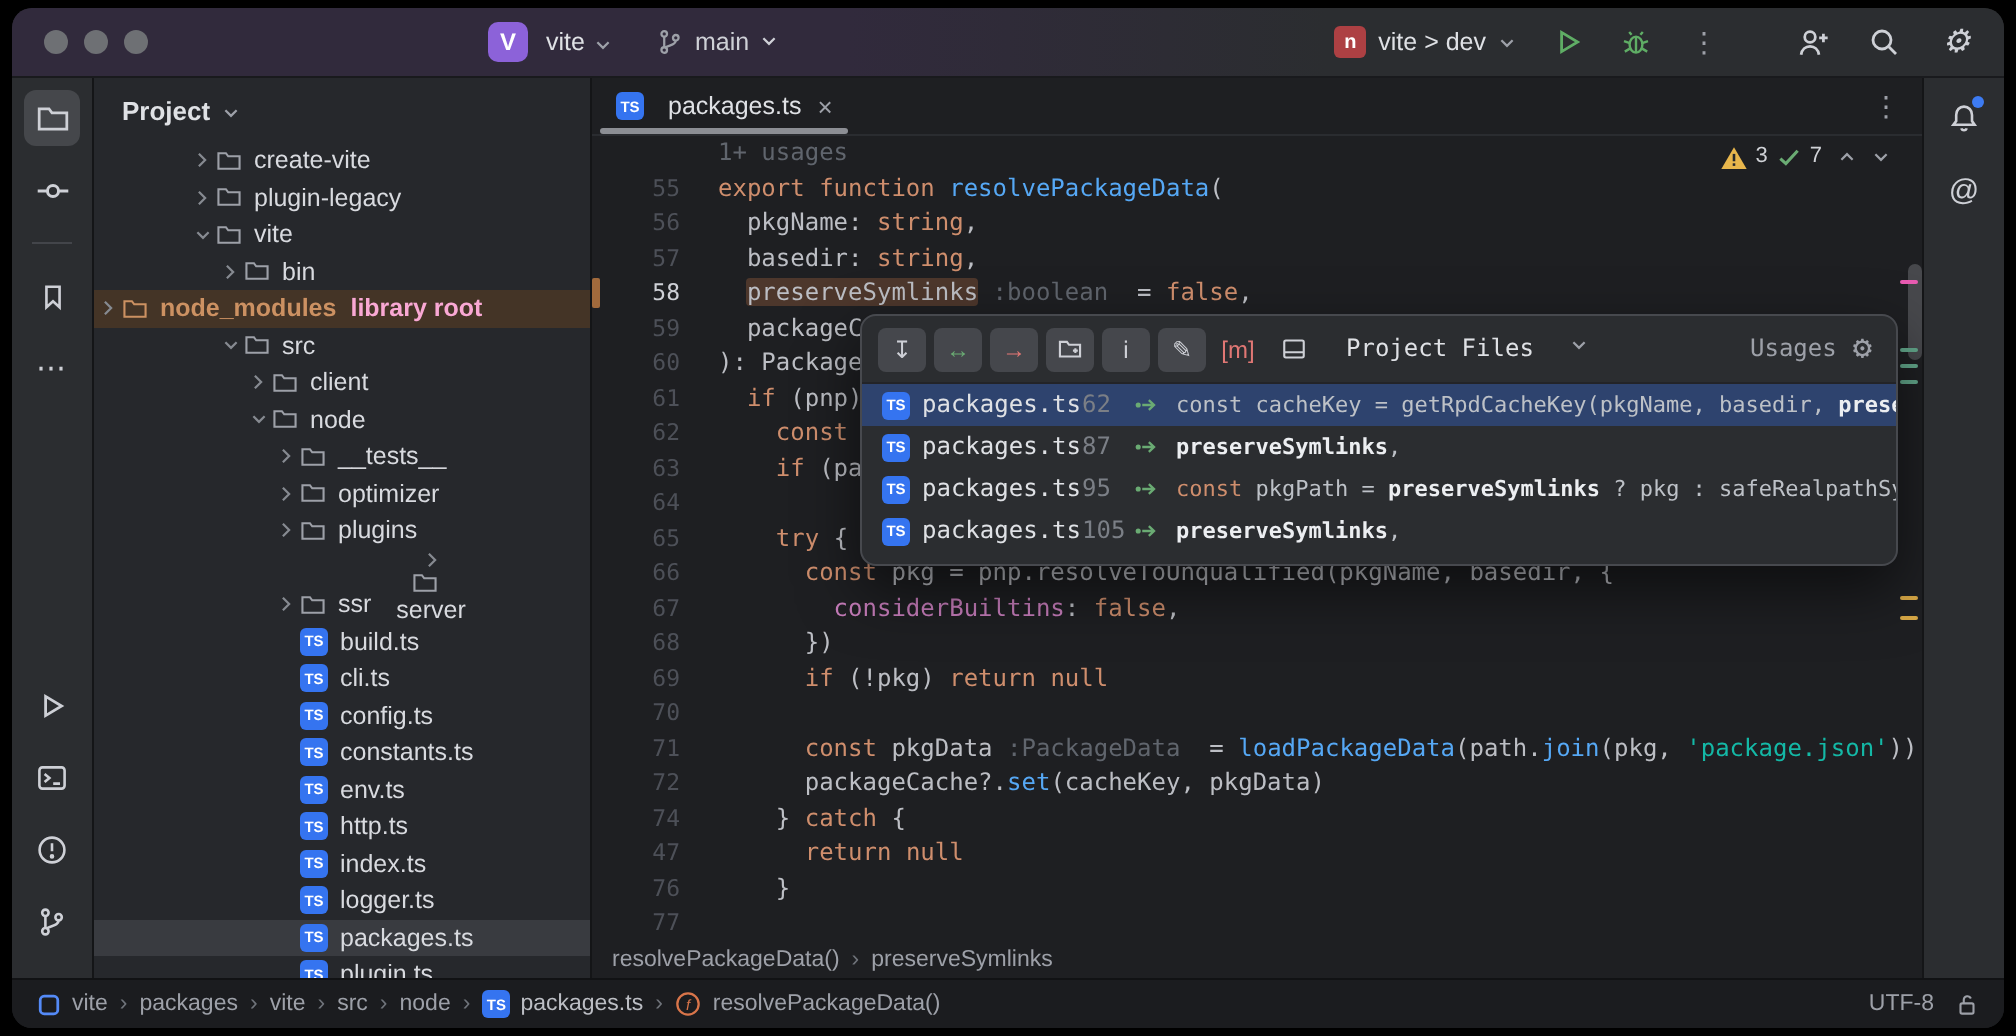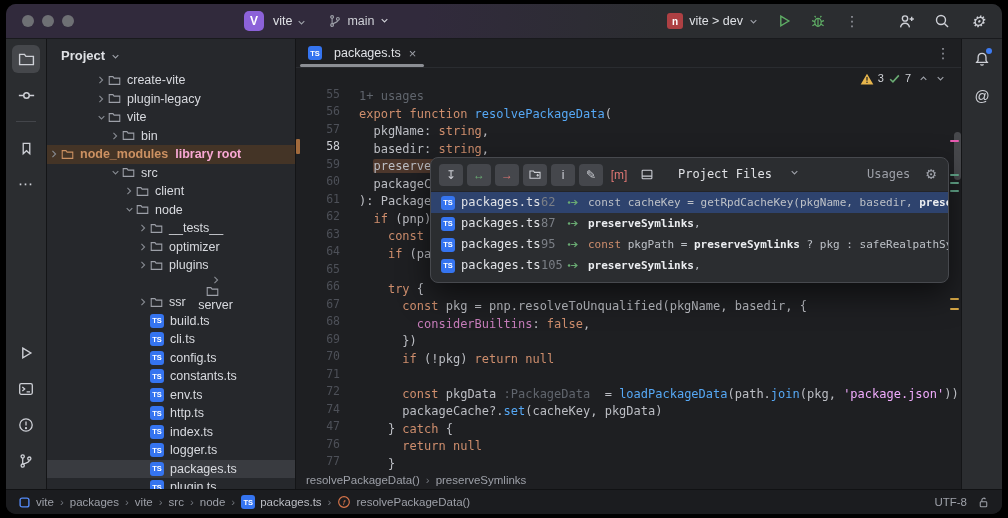--- a/index.html
+++ b/index.html
@@ -60,22 +60,22 @@
   .tab{height:100%;display:flex;align-items:center;gap:6px;padding:0 12px;color:#dfe1e5;
     font-size:12.5px;position:relative;}
   .tab .tabline{position:absolute;left:4px;right:4px;bottom:0;height:3px;border-radius:2px;background:#8c8e94;}
   .tabclose{color:#9da0a8;font-size:13px;margin-left:2px;}
   .tabkebab{margin-left:auto;margin-right:10px;color:#9da0a8;font-size:14px;letter-spacing:1px;}
   .code{flex:1;position:relative;overflow:hidden;font-family:"DejaVu Sans Mono",monospace;
     font-size:12px;line-height:17.5px;}
   .crow{display:flex;height:17.5px;white-space:pre;position:relative;}
   .gut{flex:0 0 44px;text-align:right;color:#4d5058;font-size:11.5px;}
   .crow.cur .gut{color:#ced0d6;}
-  .ct{padding-left:19px;margin-top:20px;}
-  .cp{color:#bcbec4}.ck{color:#cf8e6d}.cf{color:#56a8f5}.cs{color:#f0abfc}.co{color:#c77dbb}
+  .ct{padding-left:19px;}
+  .cp{color:#bcbec4}.ck{color:#cf8e6d}.cf{color:#56a8f5}.cs{color:#14b8a6}.co{color:#c77dbb}
   .ci{color:#60656d}
   .ch{color:#bcbec4;background:#4d372c;border-radius:2px;}
   .l58mark{position:absolute;left:0;top:1px;width:4px;height:15px;background:#a16a3c;border-radius:1px;}
   .inspect{position:absolute;top:2px;right:16px;display:flex;align-items:center;gap:4px;
     font-family:"Liberation Sans",sans-serif;font-size:11px;color:#d0d2d7;z-index:3;}
   .inspect .chevs{color:#9da0a8;display:flex;margin-left:4px;}
   .smark{position:absolute;right:2px;width:9px;height:2px;border-radius:1px;z-index:2;}
   .sthumb{position:absolute;right:0;top:64px;width:7px;height:48px;border-radius:4px;background:#55575b;
     opacity:.75;z-index:2;}
   .ebc{height:18px;flex:none;display:flex;align-items:center;padding-left:10px;font-size:11.5px;
@@ -86,23 +86,23 @@
     border-radius:8px;box-shadow:0 12px 30px rgba(0,0,0,.55);z-index:5;overflow:hidden;}
   .phdr{height:30px;background:#3b3d42;display:flex;align-items:center;padding:0 10px;font-size:12px;}
   .phdr .ptitle{color:#e8eaed;font-weight:700;}
   .phdr .psuffix{color:#9da0a8;margin-left:6px;}
   .phdr .pcount{margin-left:auto;color:#9da0a8;}
   .phdr .ppin{margin-left:10px;color:#b6b9bf;display:flex;}
   .ptools{height:33px;display:flex;align-items:center;gap:4px;padding:0 8px;border-bottom:1px solid #232428;}
   .tbtn{min-width:24px;height:22px;border-radius:4px;display:flex;align-items:center;justify-content:center;
     font-size:12px;color:#ced0d6;padding:0 2px;}
   .tbtn.on{background:#45474c;}
-  .pscope{display:flex;gap:18px;margin-left:15px;color:#dfe1e5;font-size:12px;}
+  .pscope{display:flex;gap:18px;margin-left:10px;color:#dfe1e5;font-size:12px;}
   .pscope .chev{color:#9da0a8;display:flex;margin-top:2px;}
-  .ptright{margin-left:auto;display:flex;align-items:center;gap:16px;color:#9da0a8;font-size:12px;padding-right:4px;}
+  .ptright{margin-left:auto;display:flex;align-items:center;gap:8px;color:#9da0a8;font-size:12px;padding-right:4px;}
   .urows{padding-bottom:6px;}
   .urow{height:21px;display:flex;align-items:center;padding-left:10px;font-size:12px;white-space:nowrap;overflow:hidden;}
   .urow.sel{background:#2e436e;}
   .ufile{color:#dfe1e5;width:80px;flex:none;margin-left:0;}
   .unum{color:#7b7f86;width:26px;flex:none;}
   .uaccess{display:flex;flex:none;margin-right:8px;}
   .ucode{font-size:11px;}
   .up{color:#bdc1c7}.uk{color:#cf8e6d}.ub{color:#eceef1;font-weight:700;}
   
   .statusbar{height:24px;flex:none;background:#1b1c1f;border-top:1px solid #111214;display:flex;

